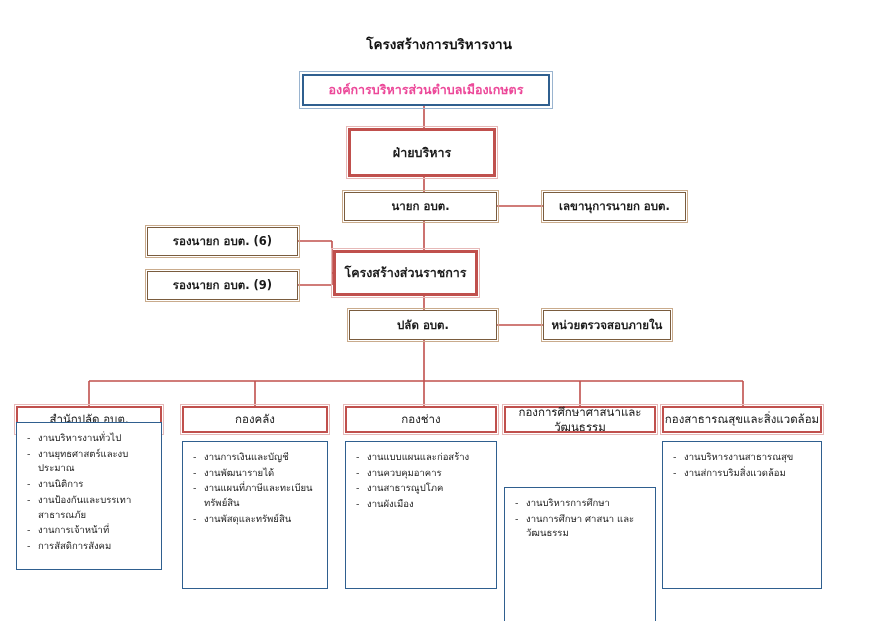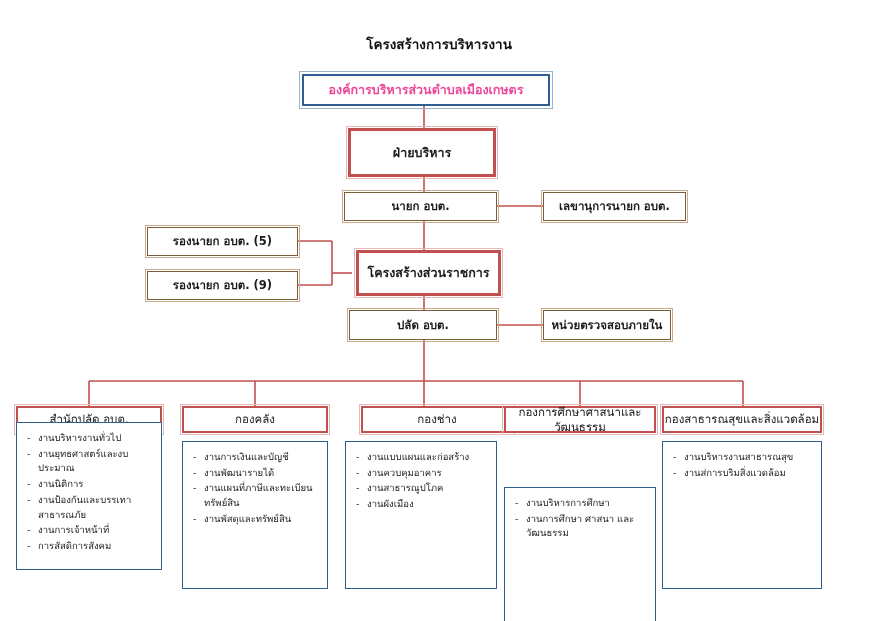--- a/index.html
+++ b/index.html
@@ -158,27 +158,27 @@
 
   <div class="node n-plain" style="left:344px; top:192px; width:153px; height:29px;">
     <span>นายก อบต.</span>
   </div>
 
   <div class="node n-plain" style="left:543px; top:192px; width:143px; height:29px;">
     <span>เลขานุการนายก อบต.</span>
   </div>
 
   <div class="node n-plain" style="left:147px; top:227px; width:151px; height:29px;">
-    <span>รองนายก อบต. (5)</span>
+    <span>รองนายก อบต. (6)</span>
   </div>
   <div class="node n-plain" style="left:147px; top:271px; width:151px; height:29px;">
     <span>รองนายก อบต. (9)</span>
   </div>
 
-  <div class="node n-red" style="left:356px; top:250px; width:145px; height:46px;">
+  <div class="node n-red" style="left:333px; top:250px; width:145px; height:46px;">
     <span>โครงสร้างส่วนราชการ</span>
   </div>
 
   <div class="node n-plain" style="left:349px; top:310px; width:148px; height:30px;">
     <span>ปลัด อบต.</span>
   </div>
 
   <div class="node n-plain" style="left:543px; top:310px; width:128px; height:30px;">
     <span>หน่วยตรวจสอบภายใน</span>
   </div>
@@ -202,21 +202,21 @@
   </div>
   <div class="dept-body" style="left:182px; top:441px; width:146px; height:148px;">
     <ul>
       <li>งานการเงินและบัญชี</li>
       <li>งานพัฒนารายได้</li>
       <li>งานแผนที่ภาษีและทะเบียนทรัพย์สิน</li>
       <li>งานพัสดุและทรัพย์สิน</li>
     </ul>
   </div>
 
-  <div class="node dept-head" style="left:345px; top:406px; width:152px; height:27px;margin-left:16px;">
+  <div class="node dept-head" style="left:345px; top:406px; width:152px; height:27px;">
     <span>กองช่าง</span>
   </div>
   <div class="dept-body" style="left:345px; top:441px; width:152px; height:148px;">
     <ul>
       <li>งานแบบแผนและก่อสร้าง</li>
       <li>งานควบคุมอาคาร</li>
       <li>งานสาธารณูปโภค</li>
       <li>งานผังเมือง</li>
     </ul>
   </div>

